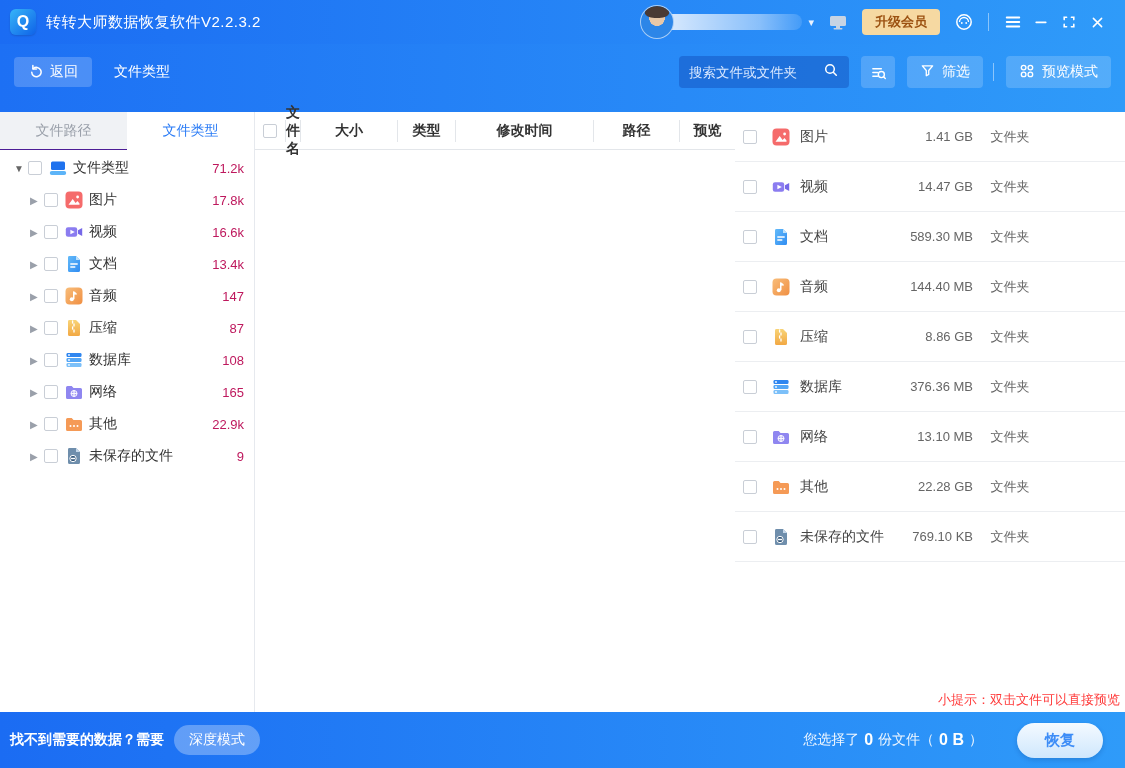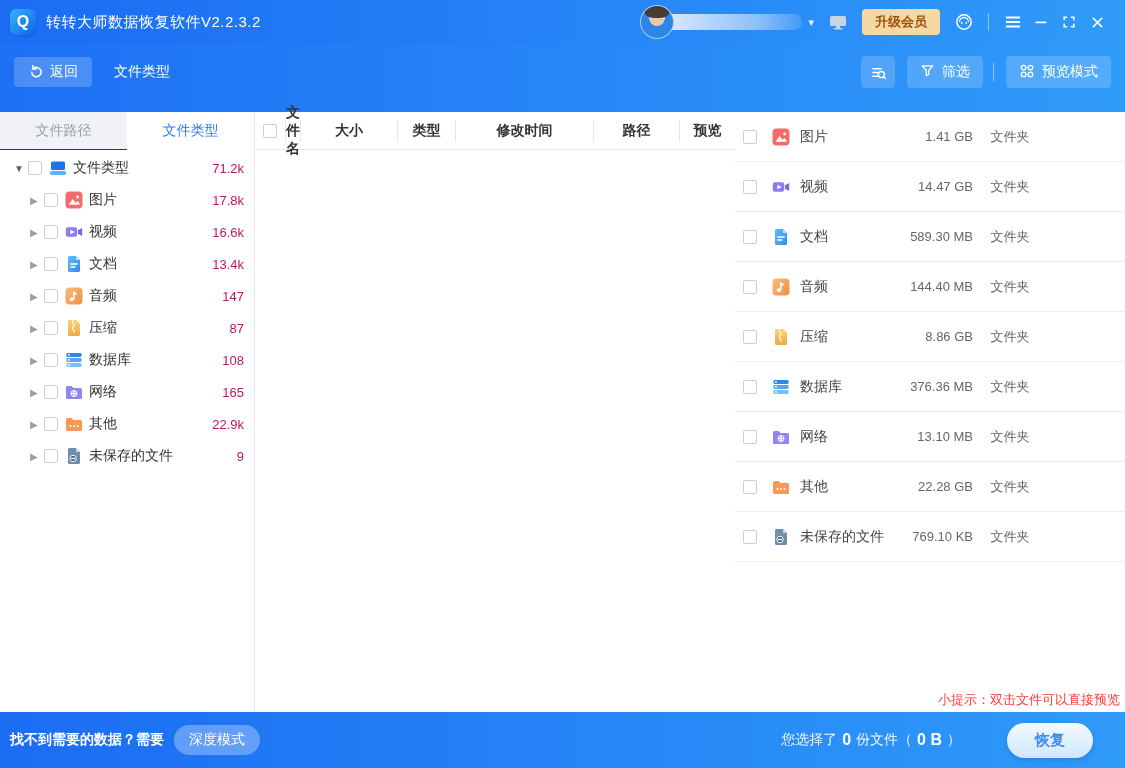--- a/index.html
+++ b/index.html
@@ -78,25 +78,25 @@
   .trow .size { width:97px; flex:0 0 97px; text-align:right; padding-right:8px; color:#666; font-size:13px; }
   .trow .type { width:58px; flex:0 0 58px; text-align:center; color:#666; font-size:13px; }
   .trow .mtime { width:138px; flex:0 0 138px; }
   .trow .path { width:86px; flex:0 0 86px; }
   .trow .prev { width:56px; flex:0 0 56px; display:flex; justify-content:center; }
   .prev-btn { width:20px; height:20px; cursor:pointer; display:flex; }
   .tip { position:absolute; right:5px; bottom:3px; color:#ff3b3b; font-size:13px; }
 
   
   .footer { height:56px; flex:0 0 56px; background:linear-gradient(90deg,#1b6cf3,#2f9bf9);
-    display:flex; align-items:center; padding:0 32px 0 10px; color:#fff; }
+    display:flex; align-items:center; padding:0 22px 0 10px; color:#fff; }
   .f-left { display:flex; align-items:center; gap:10px; font-size:14px; font-weight:bold; }
   .deep-btn { background:rgba(255,255,255,.3); border-radius:15px; padding:6px 15px; font-size:14px; font-weight:normal; cursor:pointer; }
   .f-spacer { flex:1; }
-  .sel-text { display:flex; align-items:center; font-size:14px; color:rgba(255,255,255,.92); margin-right:46px; }
+  .sel-text { display:flex; align-items:center; font-size:14px; color:rgba(255,255,255,.92); margin-right:34px; }
   .sel-num { font-weight:bold; font-size:16px; color:#fff; margin:0 5px; }
   .recover-btn { width:86px; height:35px; border-radius:18px; background:linear-gradient(180deg,#f4faff,#cfe7fd);
     color:#3d8df7; font-size:15px; font-weight:bold; display:flex; align-items:center; justify-content:center;
     cursor:pointer; box-shadow:0 2px 5px rgba(0,30,90,.18); }
 </style>
 </head>
 <body>
 
 <div class="window">
 
@@ -151,20 +151,29 @@
       <span>
         <svg viewBox="0 0 16 16" width="15" height="15" fill="none" stroke="#fff" stroke-width="1.6" stroke-linecap="round" stroke-linejoin="round">
             <path d="M5.2 2.6v3.8H9"></path>
             <path d="M5.6 6A5 5 0 1 1 4 9.8"></path>
           </svg>
       </span>
       <span>返回</span>
     </div>
     <div class="crumb">文件类型</div>
     <div class="tb-spacer"></div>
+    <div class="search-box">
+      <input placeholder="搜索文件或文件夹" style="">
+      <span>
+        <svg viewBox="0 0 16 16" width="16" height="16" fill="none" stroke="#fff" stroke-width="1.5">
+            <circle cx="7" cy="7" r="4.3"></circle>
+            <path d="M10.3 10.3l3 3" stroke-linecap="round"></path>
+          </svg>
+      </span>
+    </div>
     <div class="tool-btn tool-sq">
       <svg viewBox="0 0 18 18" width="17" height="17" fill="none" stroke="#fff" stroke-width="1.5" stroke-linecap="round">
           <path d="M3 5h9M3 9h5M3 13h5"></path>
           <circle cx="12" cy="11.2" r="3.2"></circle>
           <path d="M14.4 13.6l1.8 1.8"></path>
         </svg>
     </div>
     <div class="tool-btn">
       <span>
         <svg viewBox="0 0 16 16" width="15" height="15" fill="none" stroke="#fff" stroke-width="1.4" stroke-linejoin="round">

